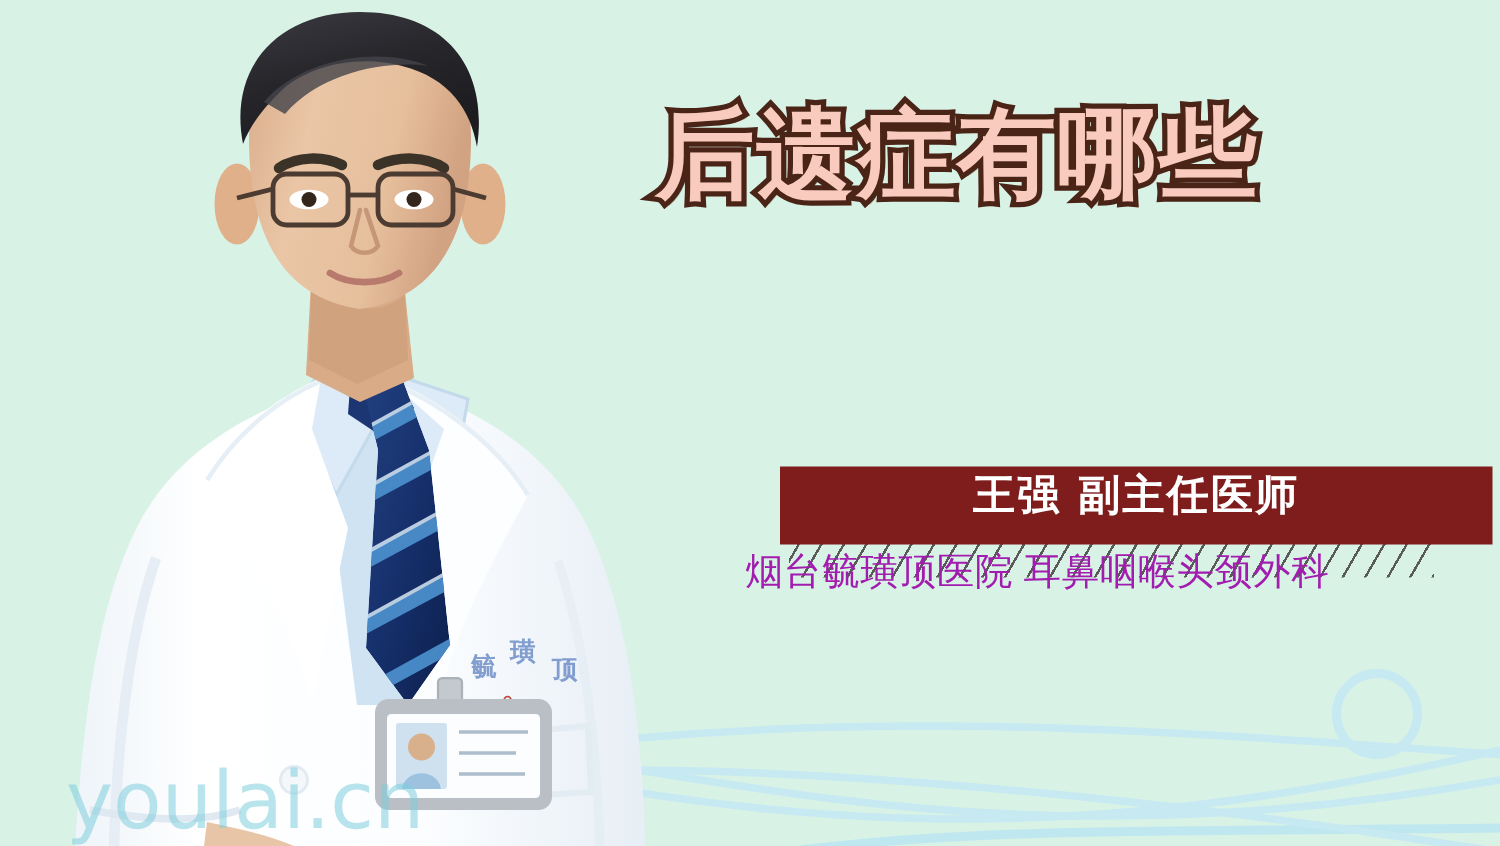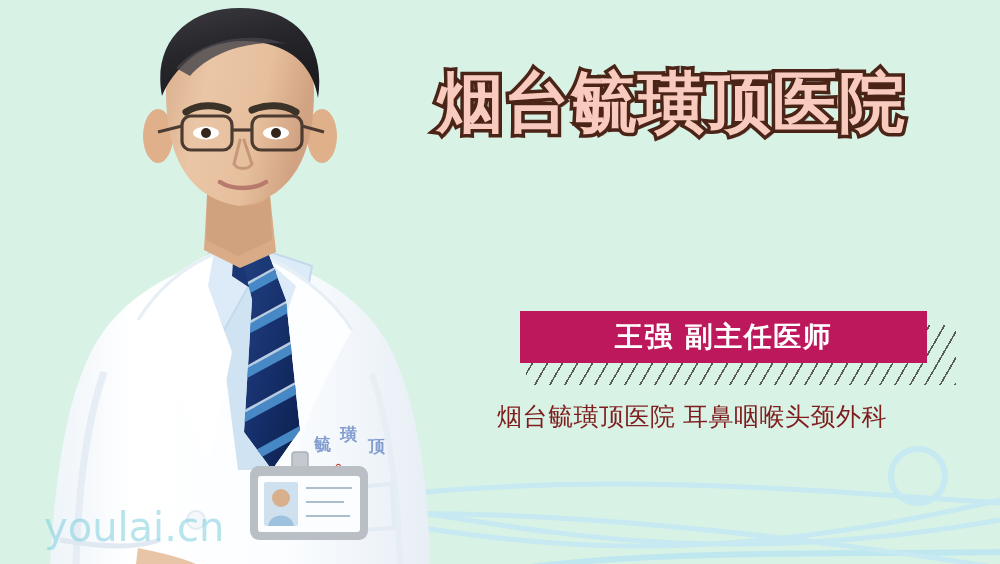--- a/index.html
+++ b/index.html
@@ -77,58 +77,58 @@
     background-image: repeating-linear-gradient(
         -60deg,
         #5a5a5a 0px, #5a5a5a 1.6px,
         rgba(0,0,0,0) 1.6px, rgba(0,0,0,0) 13px);
     z-index: 1;
   }
   .badge {
     position: absolute;
     left: 0;
     top: 0;
-    width: 407px;
+    width: 475px;
     height: 52px;
-    background: #be185d;
+    background: #7f1d1d;
     z-index: 2;
     display: flex;
-    align-items: center;
+    align-items: flex-start;
     justify-content: center;
   }
   .badge-text {
     font-family: "DejaVu Sans", "Liberation Sans", sans-serif;
     font-weight: bold;
     font-size: 28px;
     letter-spacing: 1.5px;
     color: #ffffff;
     white-space: nowrap;
   }
 
   
   .subline {
     position: absolute;
     left: 497px;
-    top: 400px;
+    top: 364px;
     z-index: 5;
-    font-family: Liberation Sans, sans-serif;
+    font-family: Liberation Serif, serif;
     font-size: 25px;
-    color: #7f1d1d;
+    color: #a21caf;
     letter-spacing: 0.5px;
     white-space: nowrap;
   }
 
   
   .watermark {
     position: absolute;
     left: 44px;
     top: 504px;
     z-index: 6;
     font-family: "DejaVu Sans", "Liberation Sans", sans-serif;
-    font-size: 40px;
+    font-size: 53px;
     letter-spacing: 0px;
     color: rgba(125, 205, 220, 0.55);
     white-space: nowrap;
   }
 </style>
 </head>
 <body>
 
 <div class="stage">
 
@@ -263,21 +263,21 @@
         <line x1="306" y1="488" x2="352" y2="488"></line>
         <line x1="306" y1="502" x2="344" y2="502"></line>
         <line x1="306" y1="516" x2="350" y2="516"></line>
       </g>
 
       <circle cx="196" cy="520" r="9" fill="#f4f8fb" stroke="#e2eaf2" stroke-width="2"></circle>
     </svg>
   </div>
 
   <div class="title-block">
-    <div class="title-line">烟台毓璜顶医院</div>
+    <div class="title-line">后遗症有哪些</div>
   </div>
 
   <div class="badge-wrap">
     <div class="hatch"></div>
     <div class="badge">
       <span class="badge-text">王强  副主任医师</span>
     </div>
   </div>
 
   <div class="subline">烟台毓璜顶医院    耳鼻咽喉头颈外科</div>

